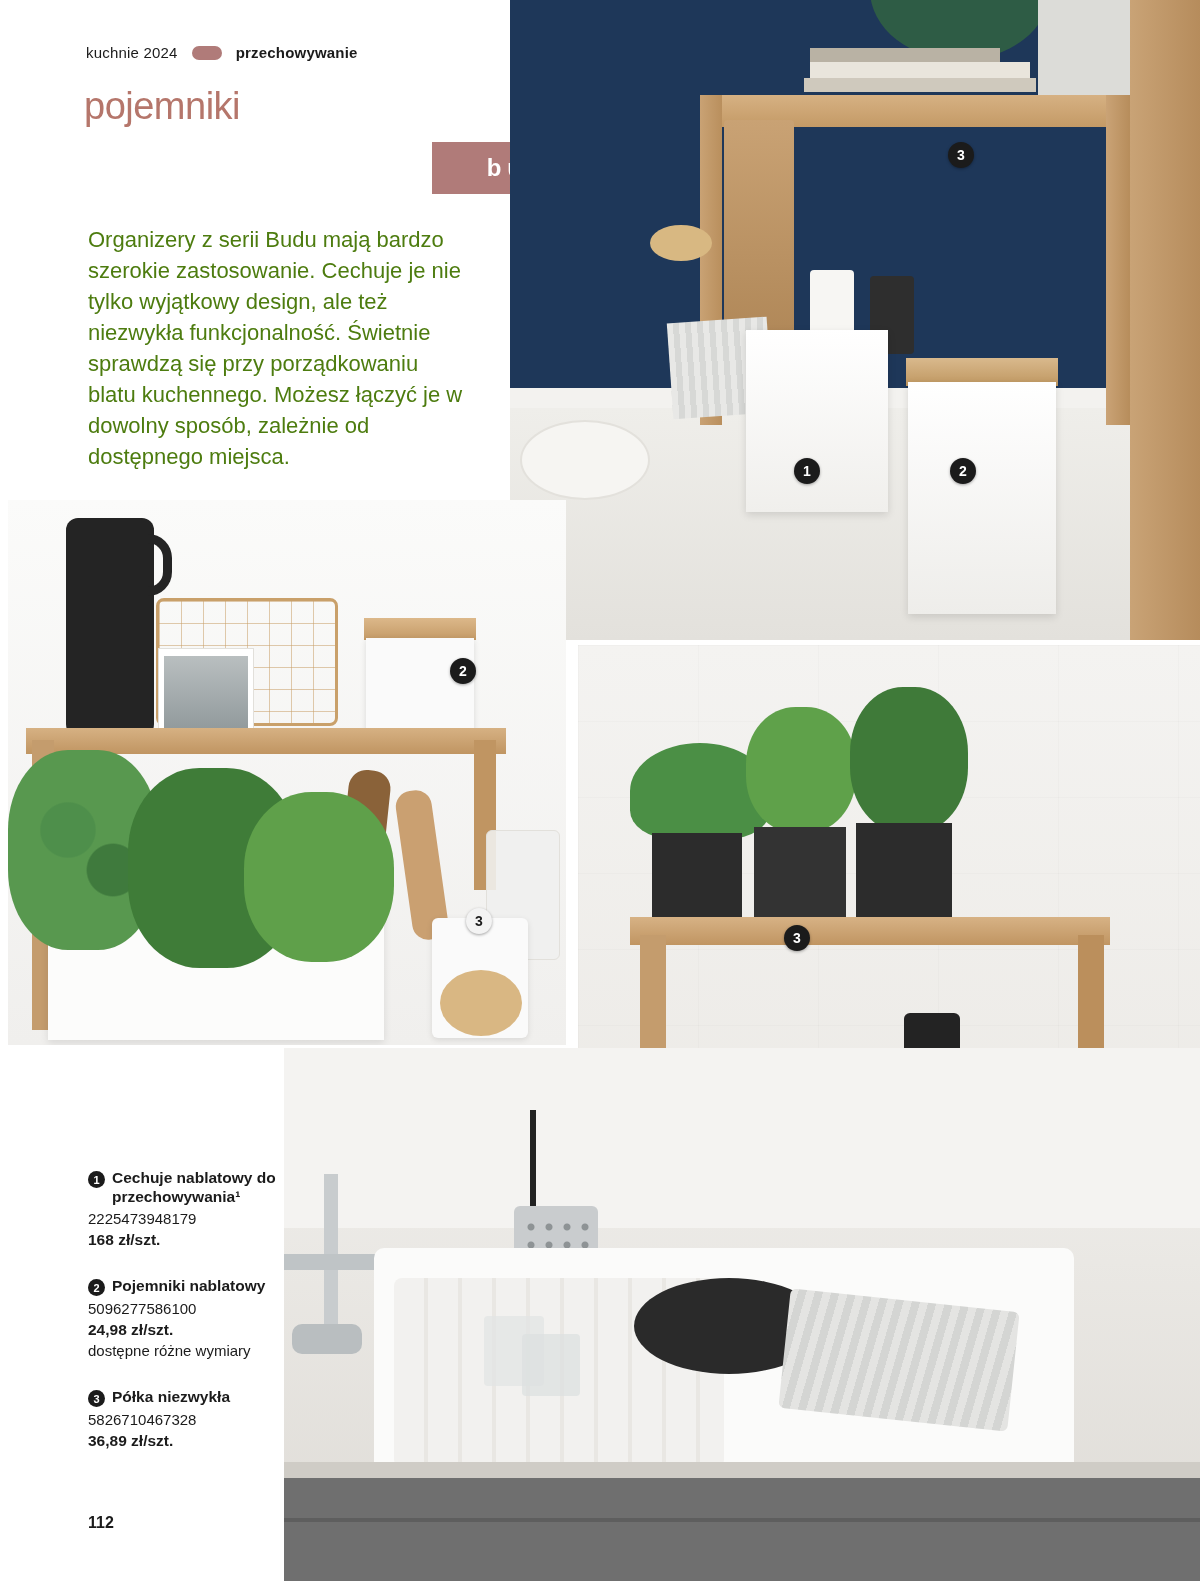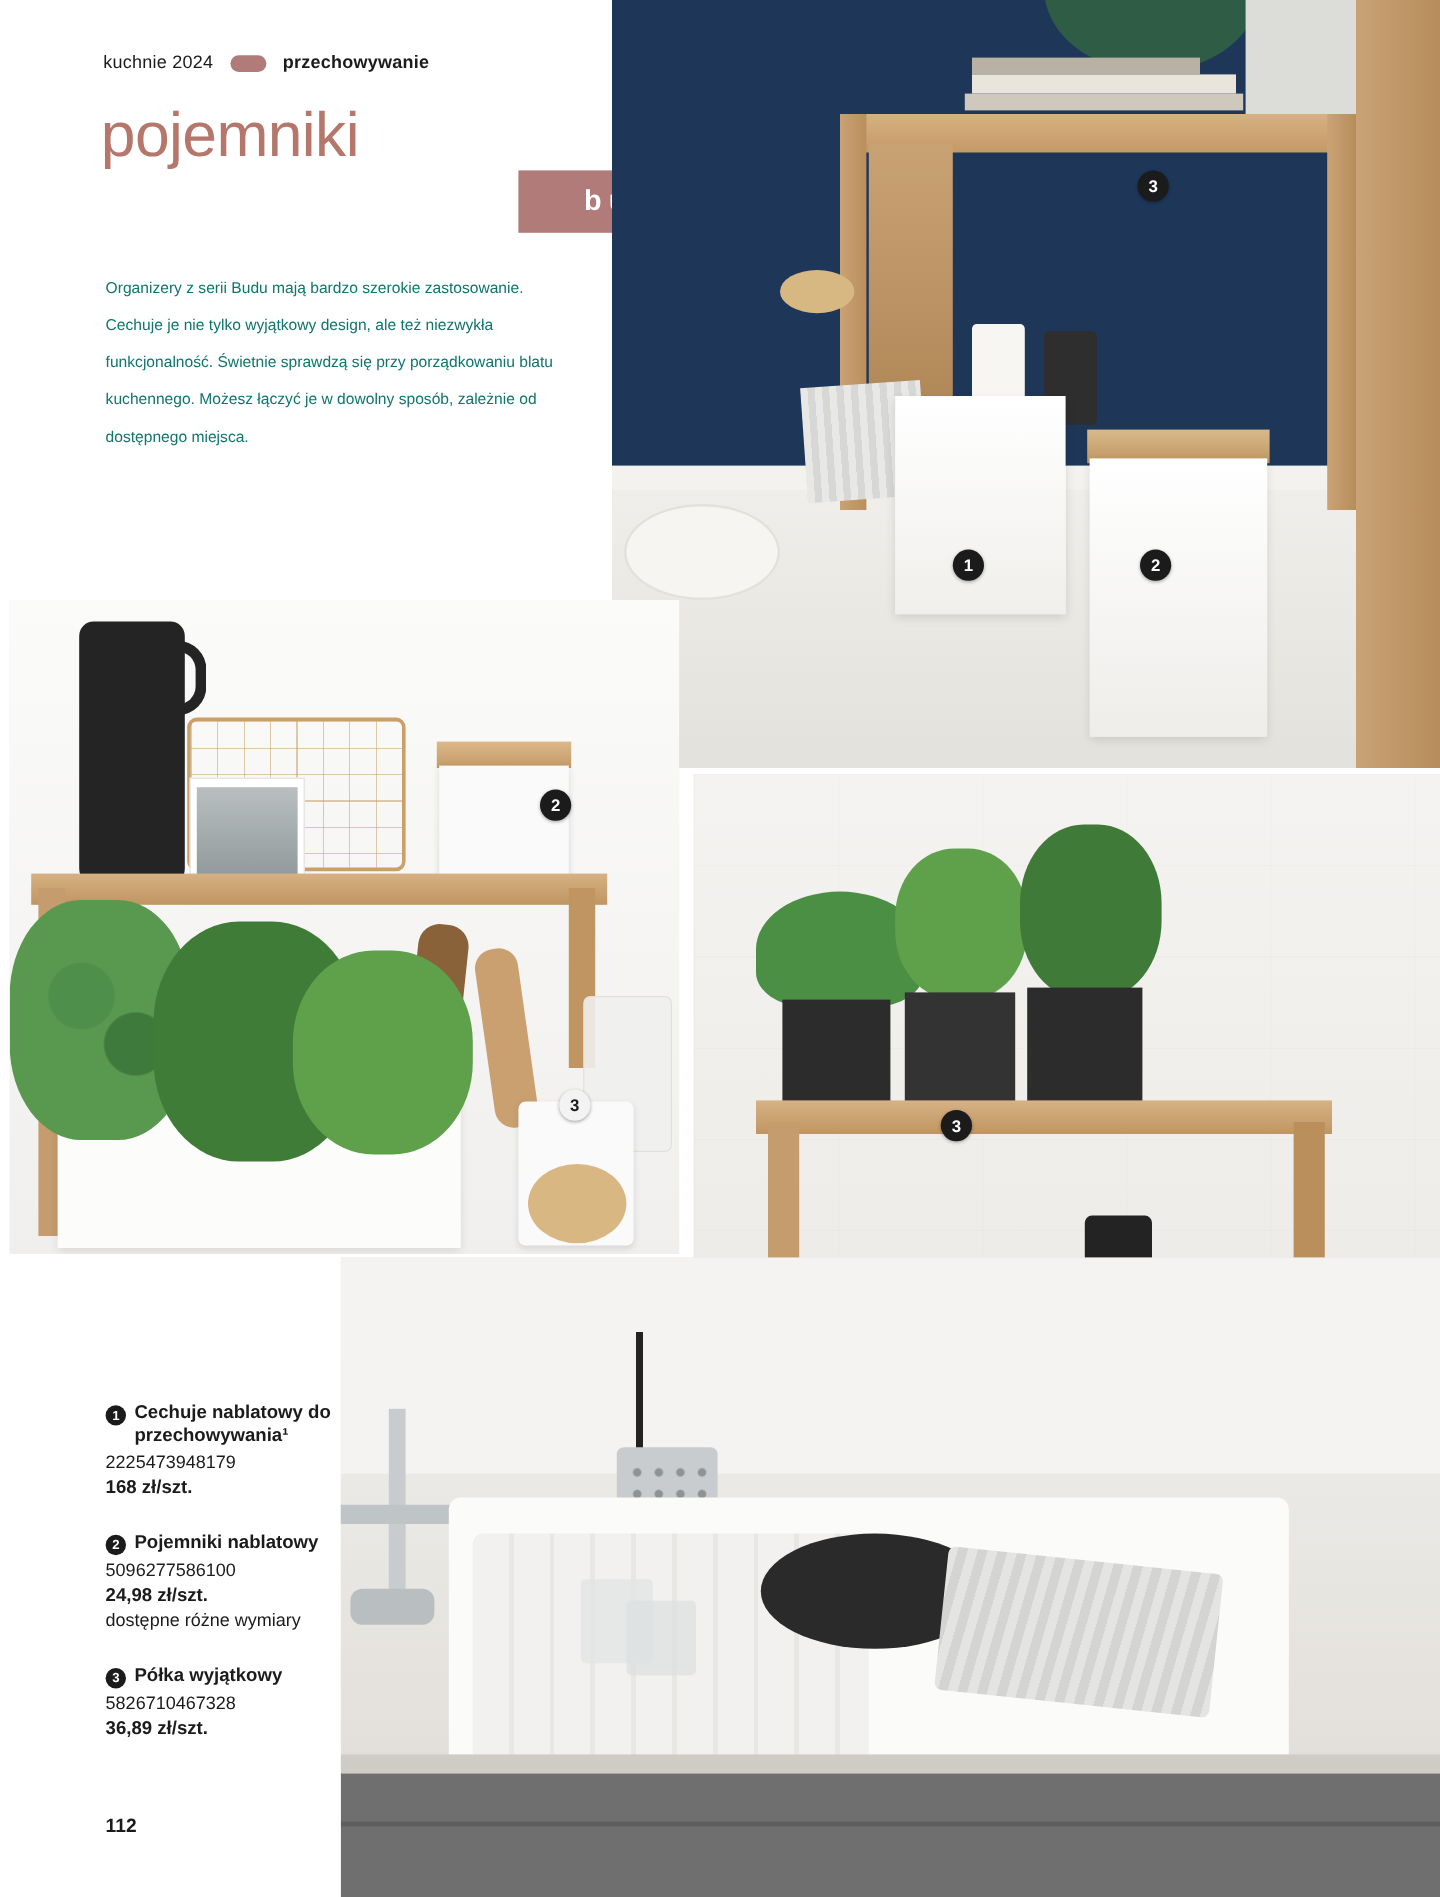--- a/index.html
+++ b/index.html
@@ -20,21 +20,21 @@
   .eyebrow .season { font-weight: 400; }
   .eyebrow .pill {
     width: 30px; height: 14px; border-radius: 8px; background: #b07b79;
     display: inline-block;
   }
   .eyebrow .cat { font-weight: 700; color:#1b1b1b; }
 
   
   .title {
     position: absolute; left: 84px; top: 86px;
-    font-size: 52px; line-height: 1.06; font-weight: 400;
+    font-size: 38px; line-height: 1.06; font-weight: 400;
     color: #b5766b; letter-spacing: -0.5px;
   }
   .title .line2 { font-weight: 700; letter-spacing: 2px; display:inline-block; }
   .title .line2 span:nth-child(1){color:#1b2a4a;}
   .title .line2 span:nth-child(2){color:#b5766b;}
   .title .line2 span:nth-child(3){color:#1b2a4a;}
   .title .line2 span:nth-child(4){color:#c9a13b;}
   .title .line2 span:nth-child(5){color:#1b2a4a;}
   .title .line2 span:nth-child(6){color:#4c8a6a;}
   .title .line2 span:nth-child(7){color:#b5766b;}
@@ -45,21 +45,21 @@
   .brandtag {
     position: absolute; left: 432px; top: 142px;
     width: 192px; height: 52px; background: #b07b79;
     color: #fff; font-weight: 700; font-size: 24px; letter-spacing: 6px;
     display: flex; align-items: center; justify-content: center;
   }
 
   
   .lead {
     position: absolute; left: 88px; top: 224px; width: 378px;
-    font-size: 13px; line-height: 31px; color: #0f766e;
+    font-size: 22px; line-height: 31px; color: #4d7c0f;
   }
 
   
   .photo { position: absolute; overflow: hidden; }
 
   
   .photo-hero { left: 510px; top: 0; width: 690px; height: 640px; background:#1d3553; }
   
   .photo-left { left: 8px; top: 500px; width: 558px; height: 545px; background:#f2f1ef; }
   
@@ -333,21 +333,21 @@
         <span class="legend-name">Pojemniki nablatowy</span>
       </div>
       <div class="legend-code">5096277586100</div>
       <div class="legend-price">24,98 zł/szt.</div>
       <div class="legend-note">dostępne różne wymiary</div>
     </div>
 
     <div class="legend-item">
       <div class="legend-head">
         <span class="legend-num">3</span>
-        <span class="legend-name">Półka wyjątkowy</span>
+        <span class="legend-name">Półka niezwykła</span>
       </div>
       <div class="legend-code">5826710467328</div>
       <div class="legend-price">36,89 zł/szt.</div>
     </div>
 
   </div>
 
   <div class="page-number">112</div>
 
 </div>

